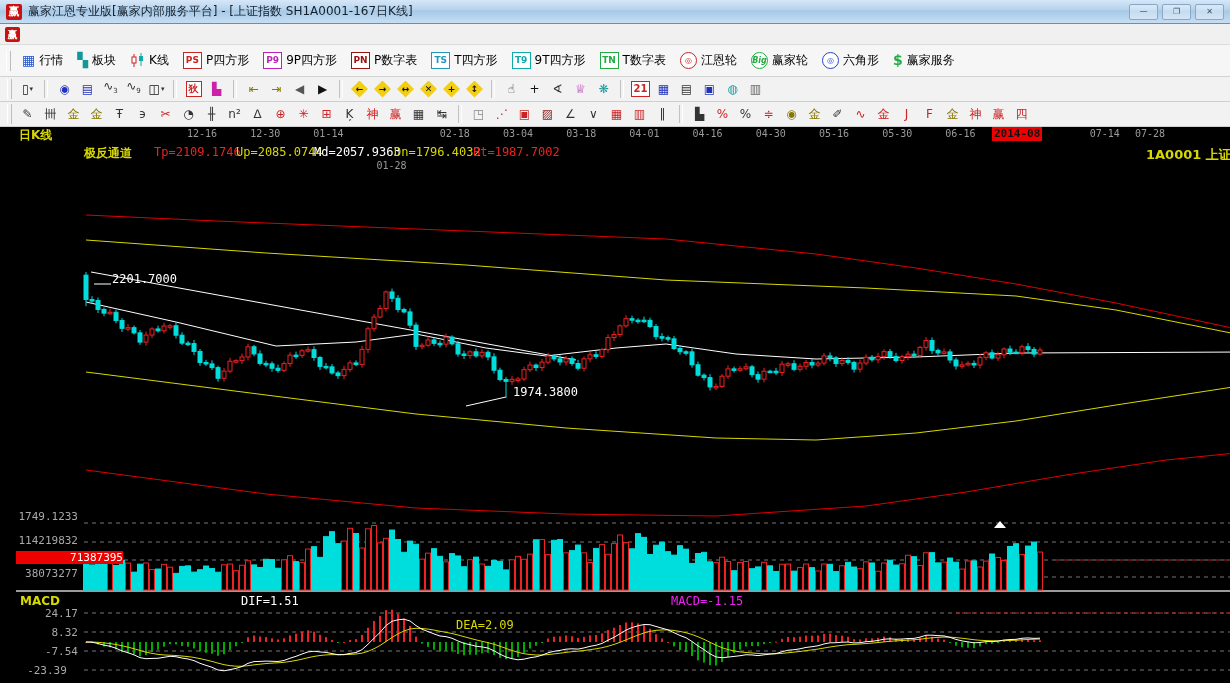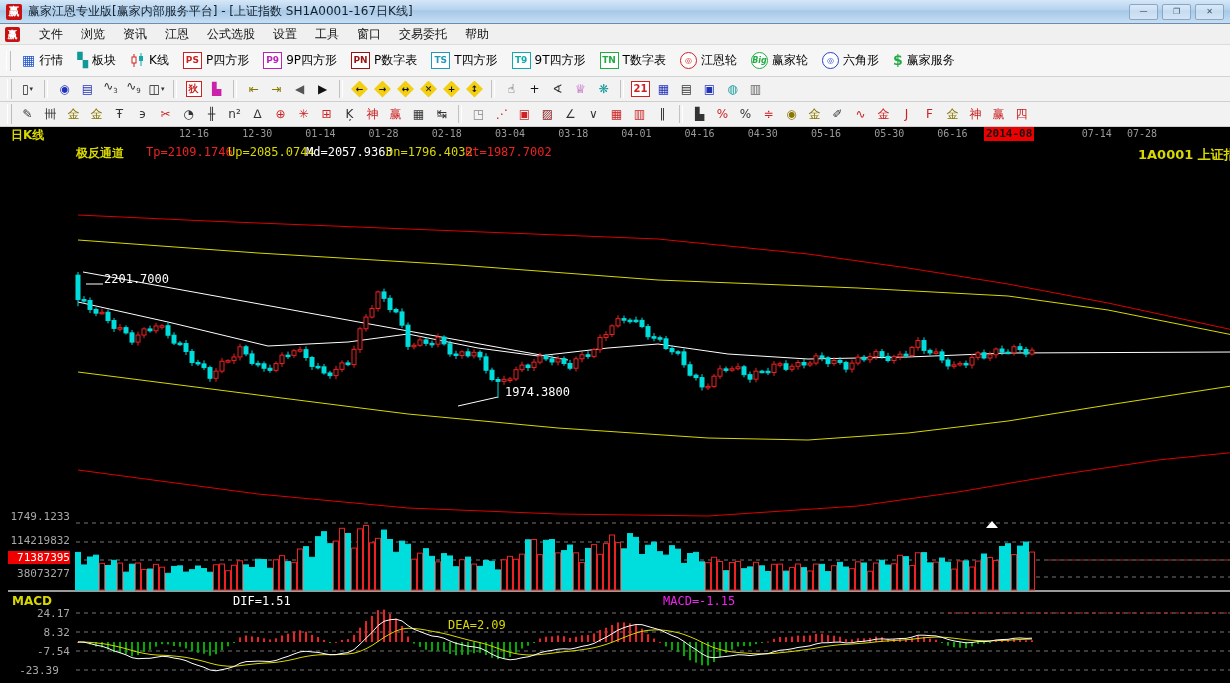--- a/index.html
+++ b/index.html
@@ -29,21 +29,21 @@
   
   .toolbar{height:25px;background:#f2f2f2;display:flex;align-items:center;padding:0 3px;border-bottom:1px solid #cfcfcf;box-sizing:border-box;}
   .tbtn{min-width:21px;height:20px;display:flex;align-items:center;justify-content:center;margin:0 1px;cursor:default;}
   .tglyph{font-size:12px;line-height:18px;}
   .boxed{border:1px solid;padding:0 2px;font-size:10px;height:14px;line-height:14px;font-weight:bold;background:#fff;}
   .tsep{width:2px;height:18px;border-left:1px solid #c2c2c2;border-right:1px solid #ffffff;margin:0 5px;flex:none;}
   .dd{font-size:7px;color:#333;margin-left:1px;}
   .dia{width:17px;height:17px;clip-path:polygon(50% 0,100% 50%,50% 100%,0 50%);background:#f2cf15;
     color:#111;font-size:9px;font-weight:bold;display:flex;align-items:center;justify-content:center;}
   
-  .chart-region{position:absolute;top:127px;left:8px;width:1026px;height:556px;background:#000;}
+  .chart-region{position:absolute;top:127px;left:16px;width:1026px;height:556px;background:#000;}
   #chart-svg{position:absolute;left:0;top:0;}
   .lbl{position:absolute;white-space:nowrap;}
   .num{font-family:"DejaVu Sans Mono",monospace;}
   .tl-date{position:absolute;top:1px;transform:translateX(-50%);font-size:10px;color:#9a9a9a;}
   .yel{color:#d8d800;} .red{color:#ee2222;} .wht{color:#ffffff;} .mag{color:#ee22ee;} .gry{color:#a8a8a8;}
   .axis-lbl{left:0;width:62px;text-align:right;font-size:11px;}
   .vol-hl{background:#ee0000;color:#ffffff !important;}
   .cur-date{right:0;top:0;height:14px;line-height:14px;background:#ee0000;color:#111;font-weight:bold;
     font-size:11px;padding:0 2px;max-width:46px;overflow:hidden;}
 </style>
@@ -57,32 +57,20 @@
     <span class="title-text">赢家江恩专业版[赢家内部服务平台] - [上证指数  SH1A0001-167日K线]</span>
     <div class="win-controls">
       <span class="win-btn">—</span>
       <span class="win-btn">❐</span>
       <span class="win-btn">✕</span>
     </div>
   </div>
 
   <div class="menubar">
     <span class="menu-logo">赢</span>
-    <div id="menu-items" style="display:flex;">
-        <span class="mi">文件</span>
-        <span class="mi">浏览</span>
-        <span class="mi">资讯</span>
-        <span class="mi">江恩</span>
-        <span class="mi">公式选股</span>
-        <span class="mi">设置</span>
-        <span class="mi">工具</span>
-        <span class="mi">窗口</span>
-        <span class="mi">交易委托</span>
-        <span class="mi">帮助</span>
-      </div>
   </div>
 
   <div class="featurebar">
     <span class="grip"></span>
     <div id="feature-items" style="display:flex;align-items:center;">
         <div class="fitem">
           <span class="fglyph" style="color: rgb(34, 85, 204);">▦</span>
           <span class="flabel">行情</span>
         </div>
         <div class="fitem">
@@ -1043,21 +1031,21 @@
         <polyline points="70,515 76,515.0283824854673 82,515.3302419425718 88,515.8939301923975 94,516.5652206263859 100,517.5043379193608 106,518.7826961152828 112,520.1778252204018 118,521.7118155869221 124,523.5041393195874 130,525.1408695013831 136,526.3942623088633 142,527.3693999119233 148,527.9521403802182 154,528.2221066263794 160,528.5250568284748 166,529.0307637830578 172,529.6189562810652 178,530.4216789791849 184,531.6004680629975 190,532.9574877866265 196,534.4213692722387 202,536.1393237765793 208,537.6717505547414 214,538.6691638326099 220,539.2078729487814 226,539.2699947903532 232,538.6799041296279 238,537.8649223418103 244,537.1732923406693 250,536.5579741510727 256,536.1006295457844 262,535.7780138776245 268,535.3150084074143 274,534.497350896082 280,533.46216583952 286,532.1701697706743 292,530.7140294466818 298,529.4222269912049 304,528.5249272206331 310,527.9050416462978 316,527.6384570321187 322,527.6561936553966 328,527.6412567737557 334,527.3906391157507 340,527.0265717705139 346,526.141214100377 352,524.3546055796653 358,521.7366537397131 364,518.4726366163645 370,514.4874931782513 376,510.4442431782512 382,506.91106617447906 388,503.9713951364502 394,501.9656825213013 400,501.2927078437451 406,501.4904863967462 412,502.1005041671319 418,503.06453743044955 424,504.251000655679 430,505.3360862712579 436,506.5162260220857 442,508.0080157979956 448,509.6752506270312 454,511.2717355218286 460,512.8655859348579 466,514.2757920562951 472,515.6308007035717 478,517.2653191371376 484,519.252537475364 490,521.4009460871291 496,523.4640010336991 502,525.3360074454271 508,526.6984399495551 514,527.5092895054015 520,527.9752461701398 526,528.0147832044867 532,527.5770232962775 538,526.9178793832223 544,526.2171866906294 550,525.4066178204434 556,524.6852313833116 562,524.1715532512588 568,523.5218009019658 574,522.6847515300807 580,521.8036249797233 586,520.7298093805412 592,519.2288862260276 598,517.4425850757764 604,515.3144998556425 610,512.8742568342466 616,510.4152177644487 622,508.08406381432866 628,505.9761728381467 634,504.3180567011127 640,503.34659444994287 646,502.9129297534713 652,502.8991859537969 658,503.4561107659019 664,504.4620477966442 670,505.7242479431505 676,507.474894114729 682,509.7585183234972 688,512.3385365841193 694,515.2440261996609 700,518.1855270644284 706,520.6934487858878 712,522.5736499691762 718,523.945685386684 724,524.9018061741831 730,525.4690152318011 736,525.9650686823717 742,526.4959648272591 748,526.7645234767597 754,526.8294503898784 760,526.7730273981441 766,526.3745119549089 772,525.7452367176647 778,525.140184577221 784,524.4710012623725 790,523.6655411187076 796,522.8702230786281 802,522.0499895339017 808,521.0331732527219 814,519.987101297391 820,519.133926971958 826,518.3457252662733 832,517.6891223598442 838,517.3371245502673 844,517.0144090654697 850,516.5520751870579 856,516.0972867917255 862,515.5724701717891 868,514.8909757597684 874,514.2856597598377 880,513.8794704122853 886,513.510269456833 892,513.1155390684595 898,512.7698907735743 904,512.2408924701531 910,511.43323701655254 916,510.78678414859166 922,510.35715943902517 928,510.0682412543664 934,510.12800586827035 940,510.58636820932014 946,511.24879722280934 952,511.9706262374484 958,512.7450024048267 964,513.2972236640132 970,513.5524783597438 976,513.7615131635694 982,513.8408132900493 988,513.6706910103892 994,513.4471149759219 1000,513.2202033338162 1006,512.8353099368339 1012,512.4548482862817 1018,512.2369684608518 1024,512.023079907581" fill="none" stroke="#d8d800" stroke-width="1"></polyline>
         <polyline points="70,515 76,515.1419124273367 82,516.5376797709894 88,518.1486831917005 94,519.2503823623393 100,521.2608070912606 106,523.8961288989705 112,525.7583416408781 118,527.8477770530033 124,530.6734342502482 130,531.6877902285664 136,531.4078335387837 142,531.2699503241635 148,530.2831022533979 154,529.3019716110241 160,529.7368576368564 166,531.0535916013894 172,531.9717262730946 178,533.6325697716638 184,536.3156243982481 190,538.3855666811428 196,540.2768952146877 202,543.0111417939415 208,543.8014576673897 214,542.658816944084 220,541.3627094134675 226,539.5184821566402 232,536.3195414867264 238,534.6049951905397 244,534.4067723361055 250,534.0967013926863 256,534.271251124631 262,534.4875512049849 268,533.4629865265736 274,531.2267208507528 280,529.3214256132721 286,527.0021854952918 292,524.8894681507117 298,524.2550171692972 304,524.9357281383458 310,525.4254993489567 316,526.5721185754022 322,527.7271401485083 328,527.5815092471921 334,526.3881684837303 340,525.570302389567 346,522.5997834198294 352,517.2081714968187 358,511.2648463799042 364,505.41656812297 370,498.54691942579825 376,494.27124317825127 382,492.7783581593905 388,492.2127109843347 394,493.94283206070554 400,498.6008091335206 406,502.28160060875035 412,504.54057524867477 418,506.92067048372024 424,508.99685355659665 430,509.67642873357346 436,511.2367850253969 442,513.9751749016352 448,516.3441899431734 454,517.6576751010182 460,519.2409875869753 466,519.9166165420438 472,521.050835292678 478,523.8033928714012 484,527.2014108282697 490,529.9945805341895 496,531.716220819979 502,532.8240330923388 508,532.1481699660673 514,530.7526877287874 520,529.839072829093 526,528.1729313418741 532,525.8259836634408 538,524.2813037310012 544,523.4144159202583 550,522.1643423396995 556,521.7996856347842 562,522.1168407230479 568,520.9227915047935 574,519.3365540425401 580,518.2791187782939 586,516.4345469838129 592,513.2251936079733 598,510.29738047477133 604,506.802158975107 610,503.1132847486632 616,500.57906148525694 622,498.7594480138485 628,497.5446089334188 634,497.6855921529769 640,499.46074544526346 646,501.178270967585 652,502.8442107550995 658,505.6838100143216 664,508.4857959196134 670,510.7730485291758 676,514.4774788010432 682,518.8930151585698 688,522.6586096266076 694,526.8659846618274 700,529.9515305234979 706,530.7251356717259 712,530.09445470233 718,529.4338270567149 724,528.7262893241797 730,527.7378514622727 736,527.949282484654 742,528.619549406809 748,527.838758074762 754,527.0891580423533 760,526.5473354312066 766,524.7804501819686 772,523.228135768688 778,522.7199760154462 784,521.7942680029781 790,520.4437005440478 796,519.6889509183101 802,518.7690553549962 808,516.9659081280024 814,515.8028134760676 820,515.7212296702261 826,515.1929184435347 832,515.0627107341273 838,515.9291333119597 844,515.7235471262796 850,514.7027396734104 856,514.2781332103964 862,513.4732036920431 868,512.1649981116853 874,511.8643957601151 880,512.2547130220759 886,512.033465635024 892,511.53661751496526 898,511.3872975940335 904,510.1248992564683 910,508.2026152021504 916,508.200972676748 922,508.6386606007594 928,508.9125685157311 934,510.3670643238862 940,512.4198175735195 946,513.8985132767662 952,514.8579422960046 958,515.8425070743399 964,515.5061087007597 970,514.5734971426658 976,514.5976523788714 982,514.1580137959688 988,512.9902018917492 994,512.5528108380526 1000,512.3125567653938 1006,511.2957363489045 1012,510.9330016840732 1018,511.3654491591318 1024,511.1675256944978" fill="none" stroke="#ffffff" stroke-width="1"></polyline>
         <polygon points="978,401 990,401 984,394" fill="#ffffff"></polygon>
       </svg>
 
     <span class="lbl yel" style="left:3px;top:0;font-size:12px;font-weight:bold;">日K线</span>
     <div id="timeline-dates" style="position:absolute;left:0;top:0;width:1230px;height:14px;">
         <span class="tl-date num" style="left: 186px;">12-16</span>
         <span class="tl-date num" style="left: 249.2px;">12-30</span>
         <span class="tl-date num" style="left: 312.4px;">01-14</span>
-        <span class="tl-date num" style="left: 375.6px;">01-28</span>
+        <span class="tl-date num" style="left: 375.6px; margin-top: 32px;">01-28</span>
         <span class="tl-date num" style="left: 438.8px;">02-18</span>
         <span class="tl-date num" style="left: 502px;">03-04</span>
         <span class="tl-date num" style="left: 565.2px;">03-18</span>
         <span class="tl-date num" style="left: 628.4px;">04-01</span>
         <span class="tl-date num" style="left: 691.6px;">04-16</span>
         <span class="tl-date num" style="left: 754.8px;">04-30</span>
         <span class="tl-date num" style="left: 818px;">05-16</span>
         <span class="tl-date num" style="left: 881.2px;">05-30</span>
         <span class="tl-date num" style="left: 944.4px;">06-16</span>
         <span class="tl-date num" style="left: 1007.6px;">06-30</span>
@@ -1072,21 +1060,21 @@
     <span class="lbl wht num" style="left:298px;top:18px;font-size:12px;">Md=2057.9363</span>
     <span class="lbl yel num" style="left:378px;top:18px;font-size:12px;">Dn=1796.4032</span>
     <span class="lbl red num" style="left:457px;top:18px;font-size:12px;">Bt=1987.7002</span>
     <span class="lbl yel" style="left:1130px;top:19px;width:98px;overflow:hidden;font-size:13px;font-weight:bold;">1A0001  上证指数</span>
 
     <span class="lbl wht num" style="left:96px;top:145px;font-size:12px;">2201.7000</span>
     <span class="lbl wht num" style="left:497px;top:258px;font-size:12px;">1974.3800</span>
 
     <span class="lbl gry num axis-lbl" style="top:383px;">1749.1233</span>
     <span class="lbl gry num axis-lbl" style="top:407px;">114219832</span>
-    <span class="lbl num axis-lbl vol-hl" style="top:424px;">71387395</span>
+    <span class="lbl num axis-lbl vol-hl" style="top:424px;padding-left:45px;">71387395</span>
     <span class="lbl gry num axis-lbl" style="top:440px;">38073277</span>
 
     <span class="lbl yel" style="left:4px;top:467px;font-size:12px;font-weight:bold;text-align:right;">MACD</span>
     <span class="lbl wht num" style="left:225px;top:467px;font-size:12px;">DIF=1.51</span>
     <span class="lbl yel num" style="left:440px;top:467px;font-size:12px;margin-top:24px;">DEA=2.09</span>
     <span class="lbl mag num" style="left:655px;top:467px;font-size:12px;">MACD=-1.15</span>
 
     <span class="lbl gry num axis-lbl" style="top:480px;">24.17</span>
     <span class="lbl gry num axis-lbl" style="top:499px;">8.32</span>
     <span class="lbl gry num axis-lbl" style="top:518px;">-7.54</span>

